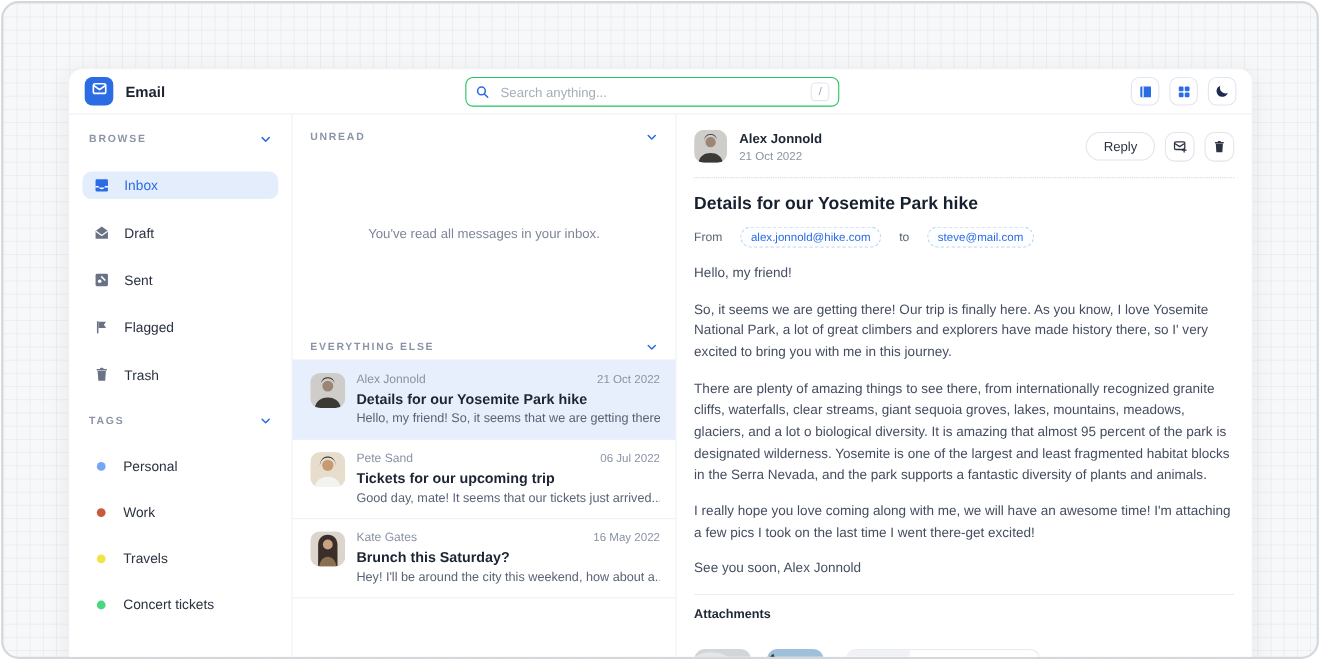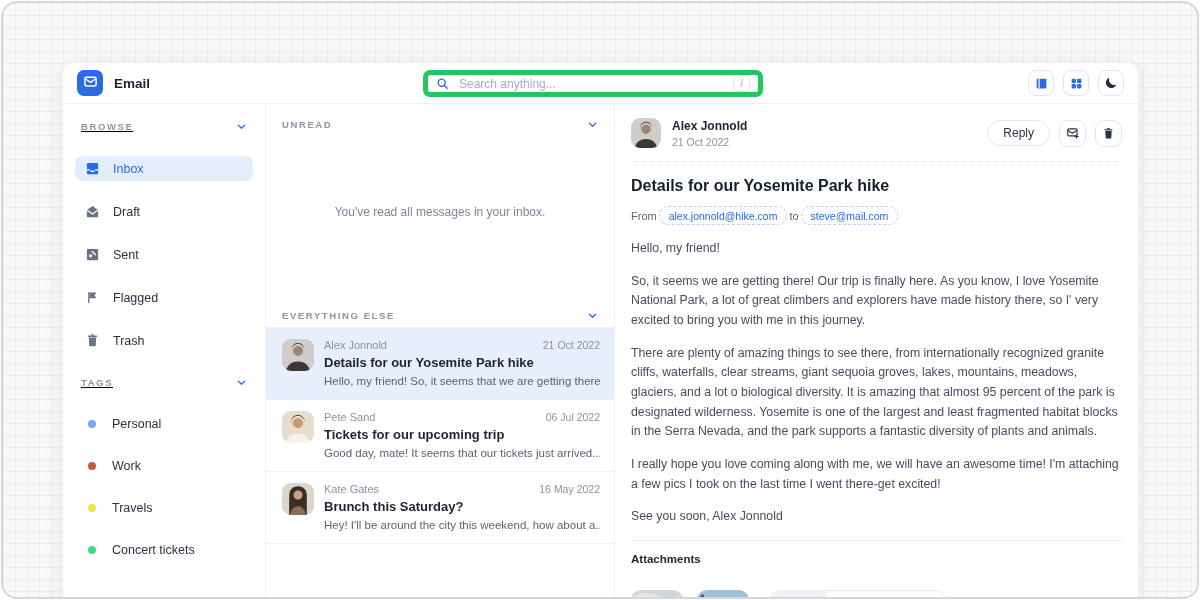--- a/index.html
+++ b/index.html
@@ -37,21 +37,21 @@
     border-bottom:1px solid #eef0f3; padding:0 14px; position:relative;
   }
   .brand { display:flex; align-items:center; gap:11px; }
   .logo {
     width:26px; height:26px; border-radius:7px; background:#2b6be4;
     display:flex; align-items:center; justify-content:center;
   }
   .app-title { font-size:13.5px; font-weight:bold; color:#1c2230; }
   .search {
     position:absolute; left:360px; top:7px; width:340px; height:27px;
-    border:5px solid #22c55e; border-radius:7px; background:#fff;
+    border:1px solid #22c55e; border-radius:7px; background:#fff;
     display:flex; align-items:center; gap:8px; padding:0 8px; cursor:text;
   }
   .search input {
     border:none; outline:none; flex:1; font-size:12px; color:#4a5468;
     font-family:"Liberation Sans", sans-serif; background:transparent;
   }
   .search input::placeholder { color:#a6adbb; }
   .kbd {
     font-size:10px; color:#9aa2b0; border:1px solid #e2e6ec;
     border-radius:4px; padding:1px 6px; line-height:13px;
@@ -62,21 +62,20 @@
     background:#fff; display:flex; align-items:center; justify-content:center;
     cursor:pointer; padding:0;
   }
   
   .cols { flex:1; display:flex; min-height:0; }
   
   .sidebar { width:202px; flex:0 0 202px; padding:13px 12px; }
   .group-header {
     display:flex; justify-content:space-between; align-items:center;
     padding:4px 6px 6px;
-    text-decoration:underline;
   }
   .group-label {
     font-size:9.5px; font-weight:bold; letter-spacing:1.6px; color:#8b94a5;
   }
   .side-item {
     display:flex; align-items:center; gap:13px; padding:5px 10px;
     border-radius:8px; font-size:12.5px; color:#2a3140; margin-top:18px;
     cursor:pointer;
   }
   .side-item .si { color:#6a7386; display:flex; }
@@ -132,21 +131,21 @@
     font-family:"Liberation Sans", sans-serif;
   }
   .dh-iconbtn {
     width:27px; height:27px; border:1px solid #e2e5ea; border-radius:9px;
     background:#fff; display:flex; align-items:center; justify-content:center;
     cursor:pointer; color:#2c3444; padding:0;
   }
   .dotted-divider { border:none; border-top:1px dotted #d6dae1; margin:13px 0 15px; }
   .subject-line { font-size:16px; font-weight:bold; color:#17202f; }
   .fromto {
-    display:flex; align-items:center; gap:2px; margin:11px 0 6px;
+    display:flex; align-items:center; gap:16px; margin:11px 0 6px;
     font-size:11px; color:#5a6375;
   }
   .pill {
     font-size:10.5px; color:#2b6be4; border:1px dashed #b9d0f5;
     border-radius:10px; padding:2.5px 9px; background:#fdfeff; cursor:pointer;
   }
   .mail-body { margin-top:14px; }
   .mail-body p { font-size:12.3px; line-height:1.6; color:#454e60; margin:0 0 13px; }
   .attach-divider { border:none; border-top:1px solid #eceef2; margin:2px 0 12px; }
   .attach-label { font-size:11.5px; font-weight:bold; color:#20293a; margin-bottom:25px; }

